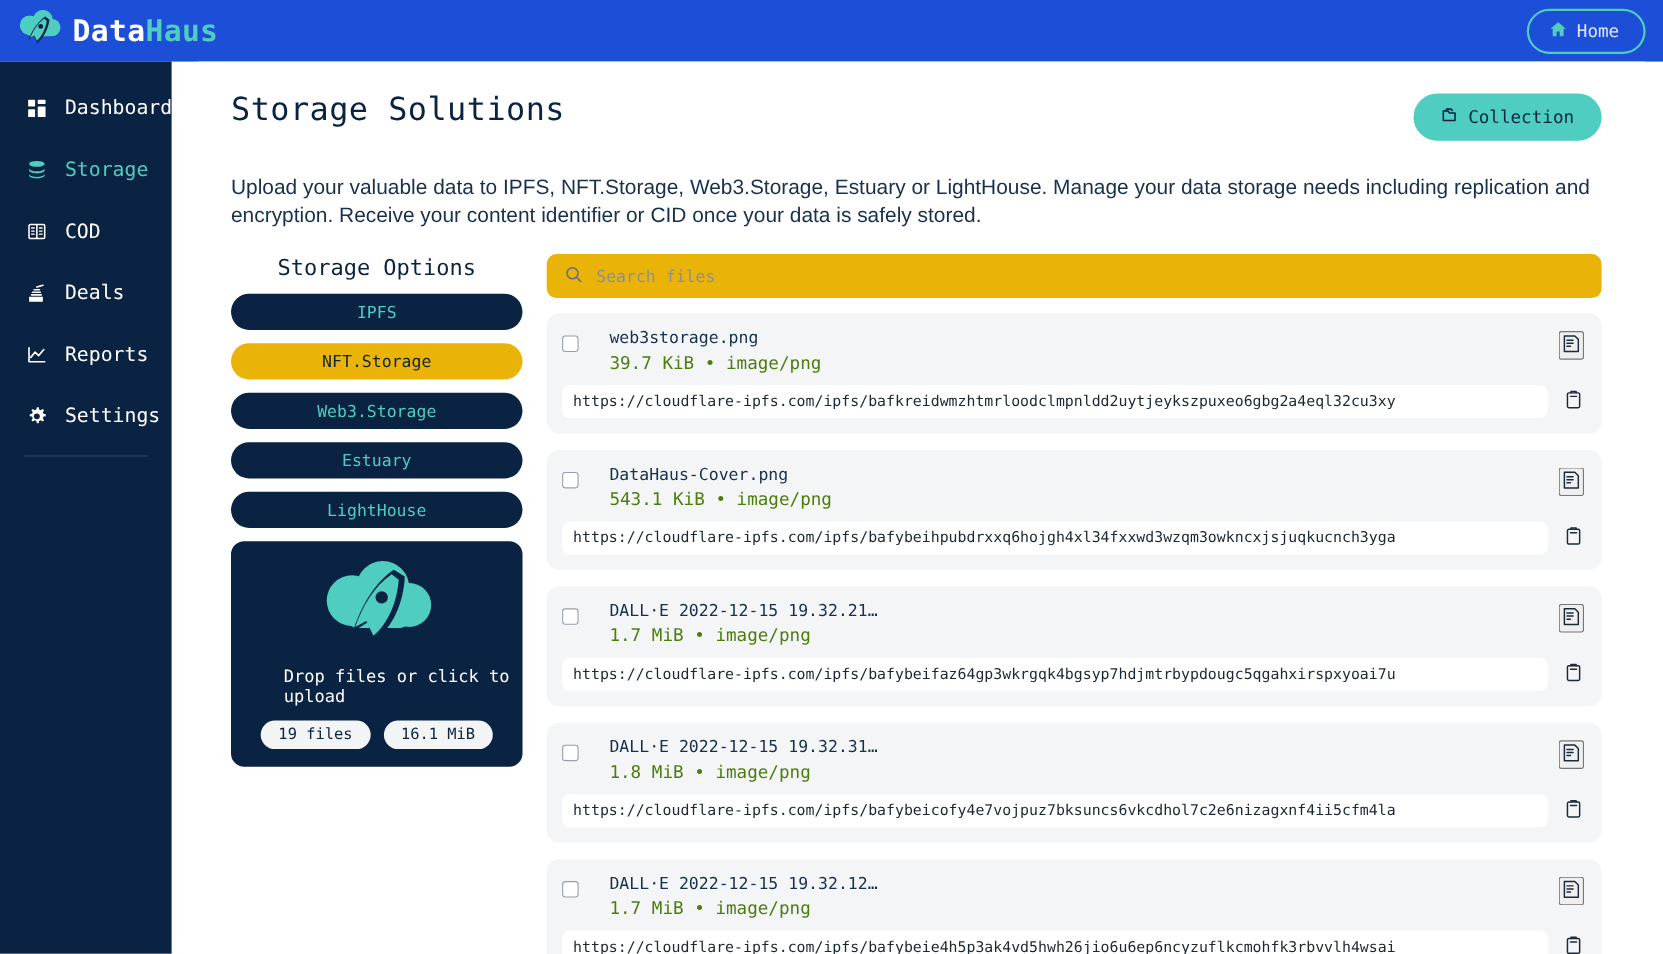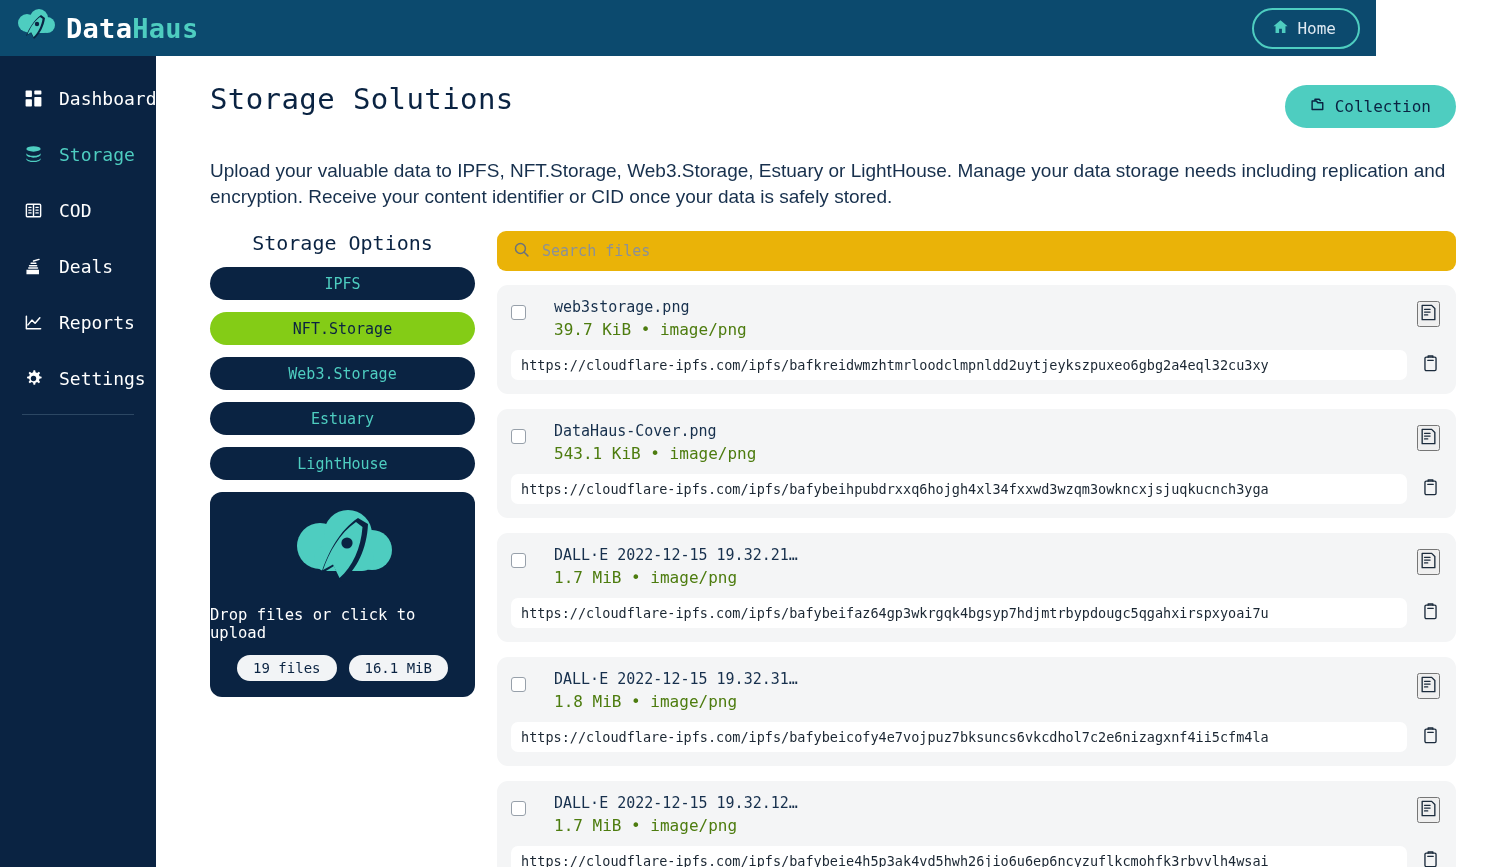--- a/index.html
+++ b/index.html
@@ -6,22 +6,22 @@
   html, body {
     width: 1512px; height: 867px;
     font-family: "DejaVu Sans Mono", "Liberation Mono", monospace;
     background: #ffffff;
     overflow: hidden;
   }
 
   
   #topbar {
     position: absolute; top: 0; left: 0;
-    width: 1376px; height: 56px;
-    background: #0c4a6e;
+    width: 1512px; height: 56px;
+    background: #1d4ed8;
     display: flex; align-items: center; justify-content: space-between;
     padding: 0 16px 0 14px;
   }
   .brand { display: flex; align-items: center; gap: 10px; }
   .brand-text { font-size: 27px; font-weight: 700; letter-spacing: .3px; }
   .brand-text .w { color: #ffffff; }
   .brand-text .t { color: #4ecdc0; }
 
   .home-btn {
     display: flex; align-items: center; gap: 8px;
@@ -75,29 +75,29 @@
   
   .left-col { width: 265px; flex: 0 0 265px; }
   .opt-title { text-align: center; font-size: 20px; color: #0a2342; margin-bottom: 12px; }
   .opt-btn {
     display: block; width: 100%; height: 33px;
     border-radius: 17px; border: none;
     background: #0a2342; color: #4ecdc0;
     font-family: inherit; font-size: 15px; cursor: pointer;
     margin-bottom: 12px;
   }
-  .opt-btn.selected { background: #84cc16; color: #0a2342; }
+  .opt-btn.selected { background: #eab308; color: #0a2342; }
 
   .dropzone {
     margin-top: 9px; height: 205px; border-radius: 12px;
     background: #0a2342; color: #ffffff;
     display: flex; flex-direction: column; align-items: center;
     justify-content: center; cursor: pointer;
   }
-  .dz-label { font-size: 15.5px; margin-top: 10px; }
+  .dz-label { font-size: 15.5px; margin-top: 10px; margin-left: 48px; }
   .dz-badges { display: flex; gap: 12px; margin-top: 13px; }
   .dz-badge {
     background: #f2f4f6; color: #0a2342;
     border-radius: 13px; padding: 5px 16px; font-size: 14px;
   }
 
   
   .right-col { flex: 1 1 auto; min-width: 0; }
   .search-bar {
     display: flex; align-items: center; gap: 12px;

